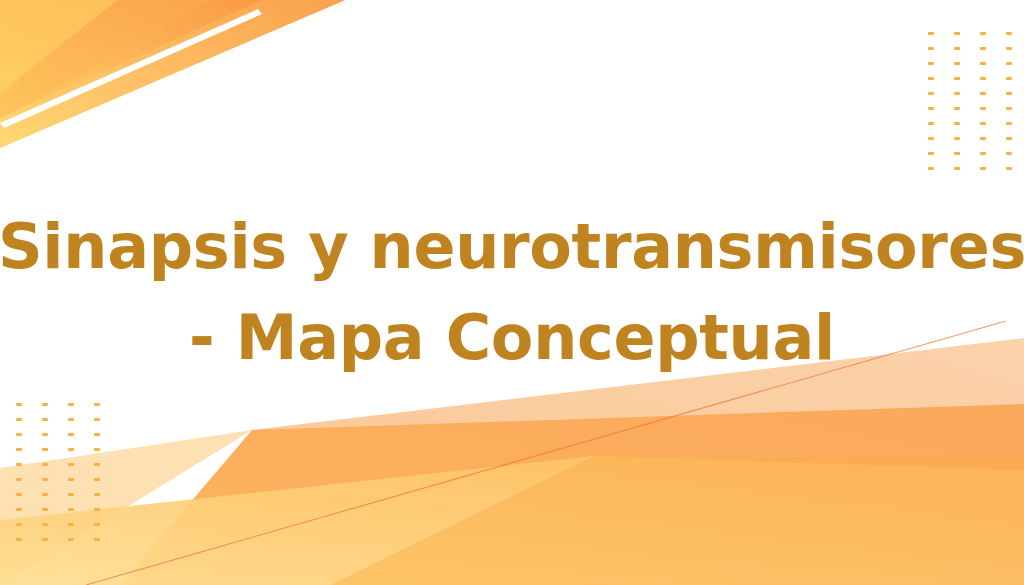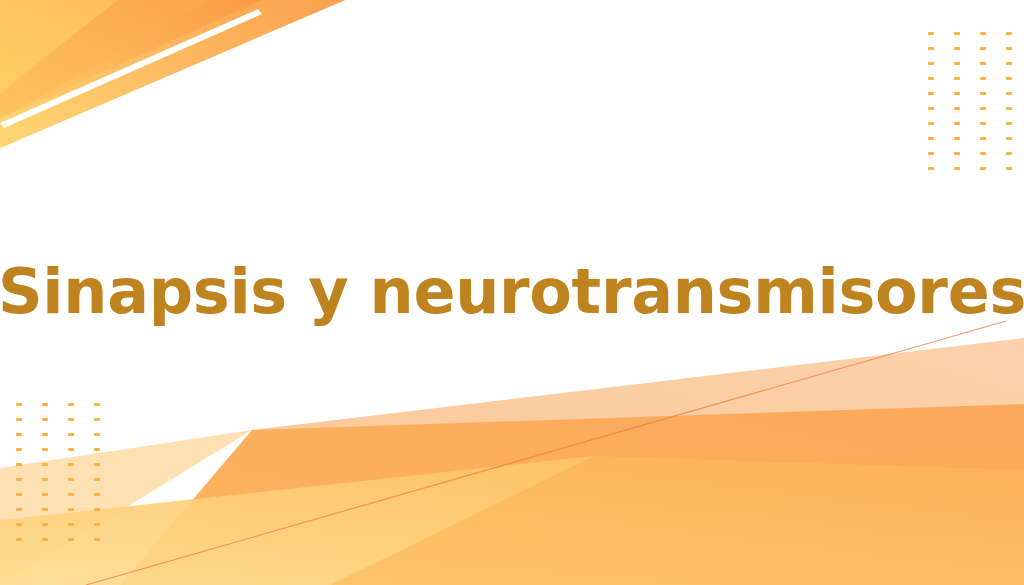--- a/index.html
+++ b/index.html
@@ -125,20 +125,21 @@
 
     <polygon points="594,456 1024,455 1024,585 330,585" fill="url(#gradBR4)" opacity="0.55"></polygon>
 
     <polygon points="0,0 0,582 215,585 600,455 1024,330 1024,0" fill="#ffffff" opacity="0"></polygon>
 
     <polyline points="86,585 1006,321" fill="none" stroke="#f2763a" stroke-width="1.1" opacity="0.75"></polyline>
   </svg>
 
   <div id="title-block">
     <div class="title-line" style="color: rgb(191, 131, 32);">Sinapsis y neurotransmisores</div>
+    <div class="title-line" style="color: rgb(191, 131, 32);">- Mapa Conceptual</div>
   </div>
 
   <div class="dots-grid" id="dots-top-right">
       <div class="dot" style="background: rgb(252, 176, 64);"></div>
       <div class="dot" style="background: rgb(252, 176, 64);"></div>
       <div class="dot" style="background: rgb(252, 176, 64);"></div>
       <div class="dot" style="background: rgb(252, 176, 64);"></div>
       <div class="dot" style="background: rgb(252, 176, 64);"></div>
       <div class="dot" style="background: rgb(252, 176, 64);"></div>
       <div class="dot" style="background: rgb(252, 176, 64);"></div>

